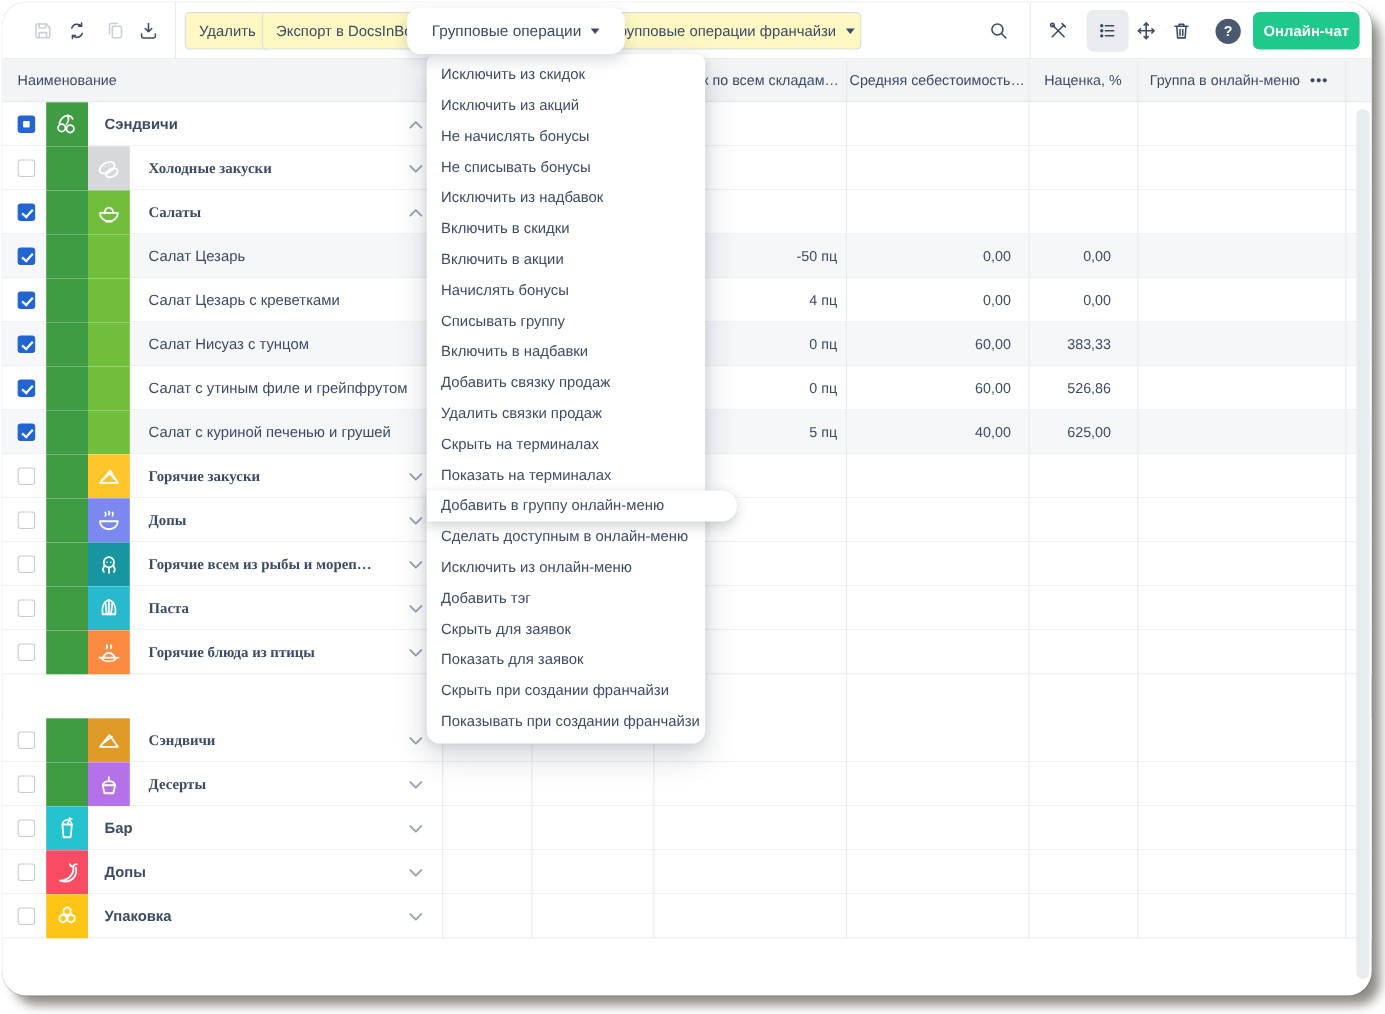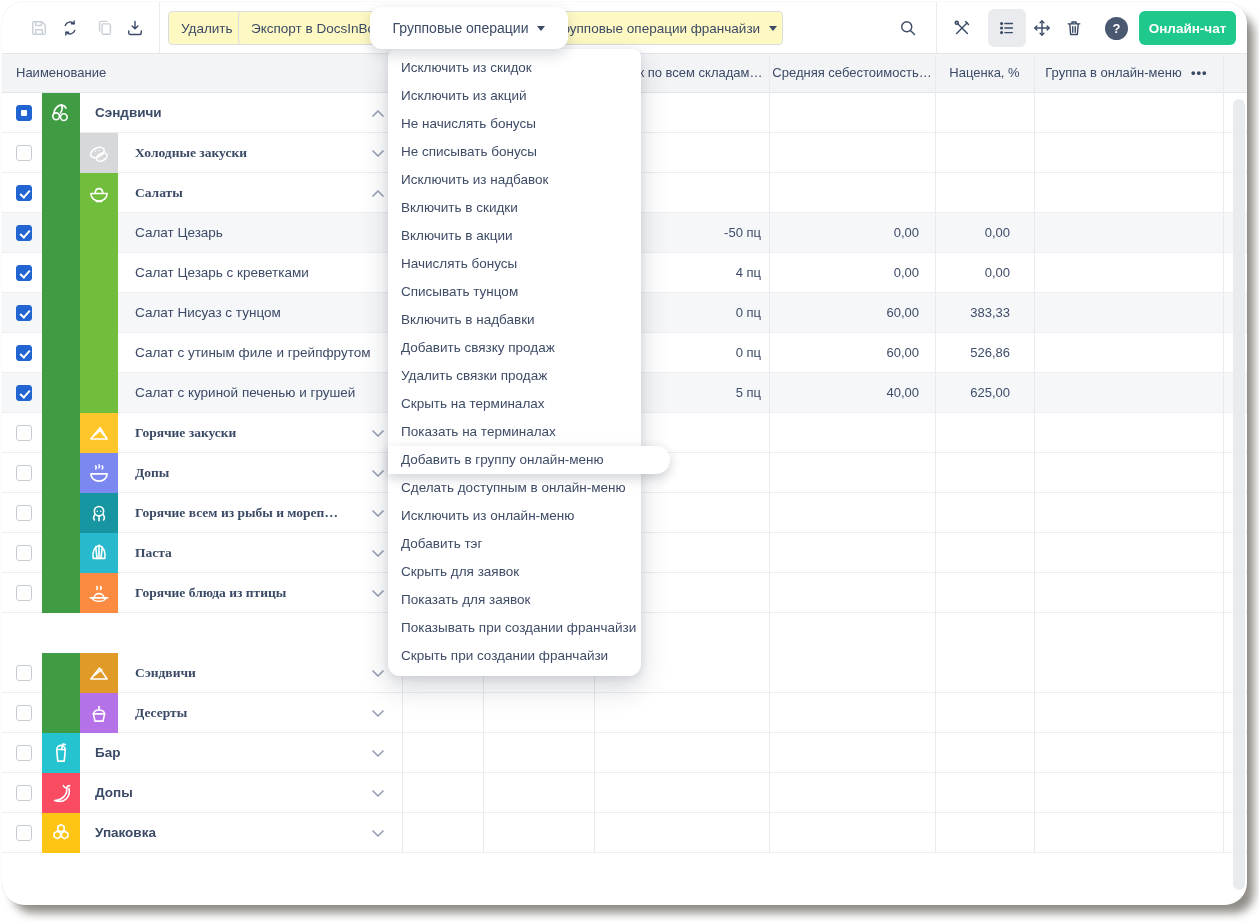--- a/index.html
+++ b/index.html
@@ -448,34 +448,34 @@
 
   <div class="dd-panel">
     <div class="dd-item">Исключить из скидок</div>
     <div class="dd-item">Исключить из акций</div>
     <div class="dd-item">Не начислять бонусы</div>
     <div class="dd-item">Не списывать бонусы</div>
     <div class="dd-item">Исключить из надбавок</div>
     <div class="dd-item">Включить в скидки</div>
     <div class="dd-item">Включить в акции</div>
     <div class="dd-item">Начислять бонусы</div>
-    <div class="dd-item">Списывать тунцом</div>
+    <div class="dd-item">Списывать группу</div>
     <div class="dd-item">Включить в надбавки</div>
     <div class="dd-item">Добавить связку продаж</div>
     <div class="dd-item">Удалить связки продаж</div>
     <div class="dd-item">Скрыть на терминалах</div>
     <div class="dd-item">Показать на терминалах</div>
     <div class="dd-item hover-pill">Добавить в группу онлайн-меню</div>
     <div class="dd-item">Сделать доступным в онлайн-меню</div>
     <div class="dd-item">Исключить из онлайн-меню</div>
     <div class="dd-item">Добавить тэг</div>
     <div class="dd-item">Скрыть для заявок</div>
     <div class="dd-item">Показать для заявок</div>
+    <div class="dd-item">Скрыть при создании франчайзи</div>
     <div class="dd-item">Показывать при создании франчайзи</div>
-    <div class="dd-item">Скрыть при создании франчайзи</div>
   </div>
 
   <div class="groupops-pill">
     <span>Групповые операции</span>
     <span class="caret"></span>
   </div>
 
   <div class="scroll-thumb"></div>
 
 </div>

